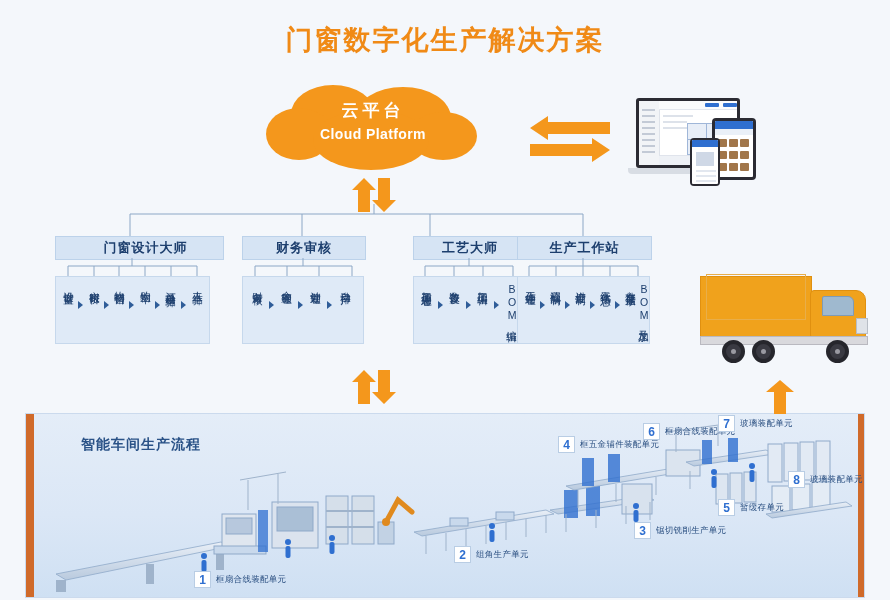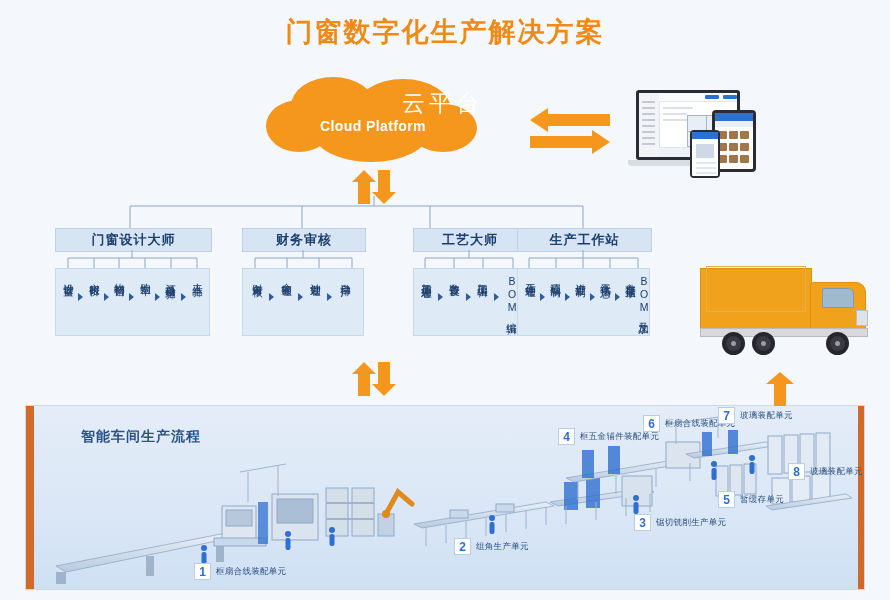--- a/index.html
+++ b/index.html
@@ -2,35 +2,35 @@
 <html><head>
 <meta charset="utf-8">
 <style>
   html,body{margin:0;padding:0;}
   body{
     width:890px;height:600px;position:relative;overflow:hidden;
     background:#f4f7fb;
     font-family:"Liberation Sans","DejaVu Sans",sans-serif;
     color:#1f3b63;
   }
-  .stage{position:absolute;left:0;top:0;width:890px;height:564px;}
+  .stage{position:absolute;left:0;top:8px;width:890px;height:564px;}
 
   
   .page-title{
     position:absolute;left:0;top:14px;width:890px;text-align:center;
     font-size:27px;font-weight:bold;letter-spacing:2px;color:#f08a16;
   }
 
   
   .cloud-wrap{position:absolute;left:263px;top:72px;width:220px;height:92px;}
   .cloud-svg{position:absolute;left:0;top:0;}
   .cloud-text{
     position:absolute;left:0;top:18px;width:220px;text-align:center;color:#fff;
   }
-  .cloud-cn{font-size:23px;font-weight:normal;letter-spacing:4px;line-height:26px;text-align:right;}
+  .cloud-cn{font-size:17px;font-weight:bold;letter-spacing:4px;line-height:26px;}
   .cloud-en{font-size:14px;font-weight:bold;letter-spacing:.4px;line-height:20px;}
 
   
   .arrow{position:absolute;}
 
   
   .devices{position:absolute;left:628px;top:88px;width:140px;height:88px;}
   .laptop-screen{
     position:absolute;left:8px;top:2px;width:104px;height:70px;
     background:#fff;border:3px solid #2b2b33;border-radius:3px;box-sizing:border-box;
@@ -212,21 +212,21 @@
     <polygon points="26,0 38,0 38,22 44,22 32,34 20,22 26,22" fill="#f4971c"></polygon>
   </svg>
 
   <svg class="tree">
     <g stroke="#8ca7c6" stroke-width="1" fill="none">
       <path d="M374,0 L374,10 M130,10 L583,10 M130,10 L130,32 M302,10 L302,32 M430,10 L430,32 M583,10 L583,32"></path>
     </g>
   </svg>
 
   <div class="module" style="left:55px;top:228px;width:155px;">
-    <div class="mod-head" style="width:155px;">门窗设计大师</div>
+    <div class="mod-head" style="width:155px;padding-left:12px;">门窗设计大师</div>
     <svg style="position:absolute;left:0;top:22px" width="155" height="18">
       <g stroke="#8ca7c6" stroke-width="1" fill="none">
         <path d="M77,0 L77,8 M13,8 L142,8 M13,8 L13,18 M39,8 L39,18 M64,8 L64,18 M90,8 L90,18 M116,8 L116,18 M142,8 L142,18"></path>
       </g>
     </svg>
     <div class="mod-body" style="top:40px;width:155px;height:68px;">
       <div class="vitem" style="left:6px">设计窗型</div>
       <div class="varrow" style="left:22px"></div>
       <div class="vitem" style="left:32px">实时报价</div>
       <div class="varrow" style="left:48px"></div>

